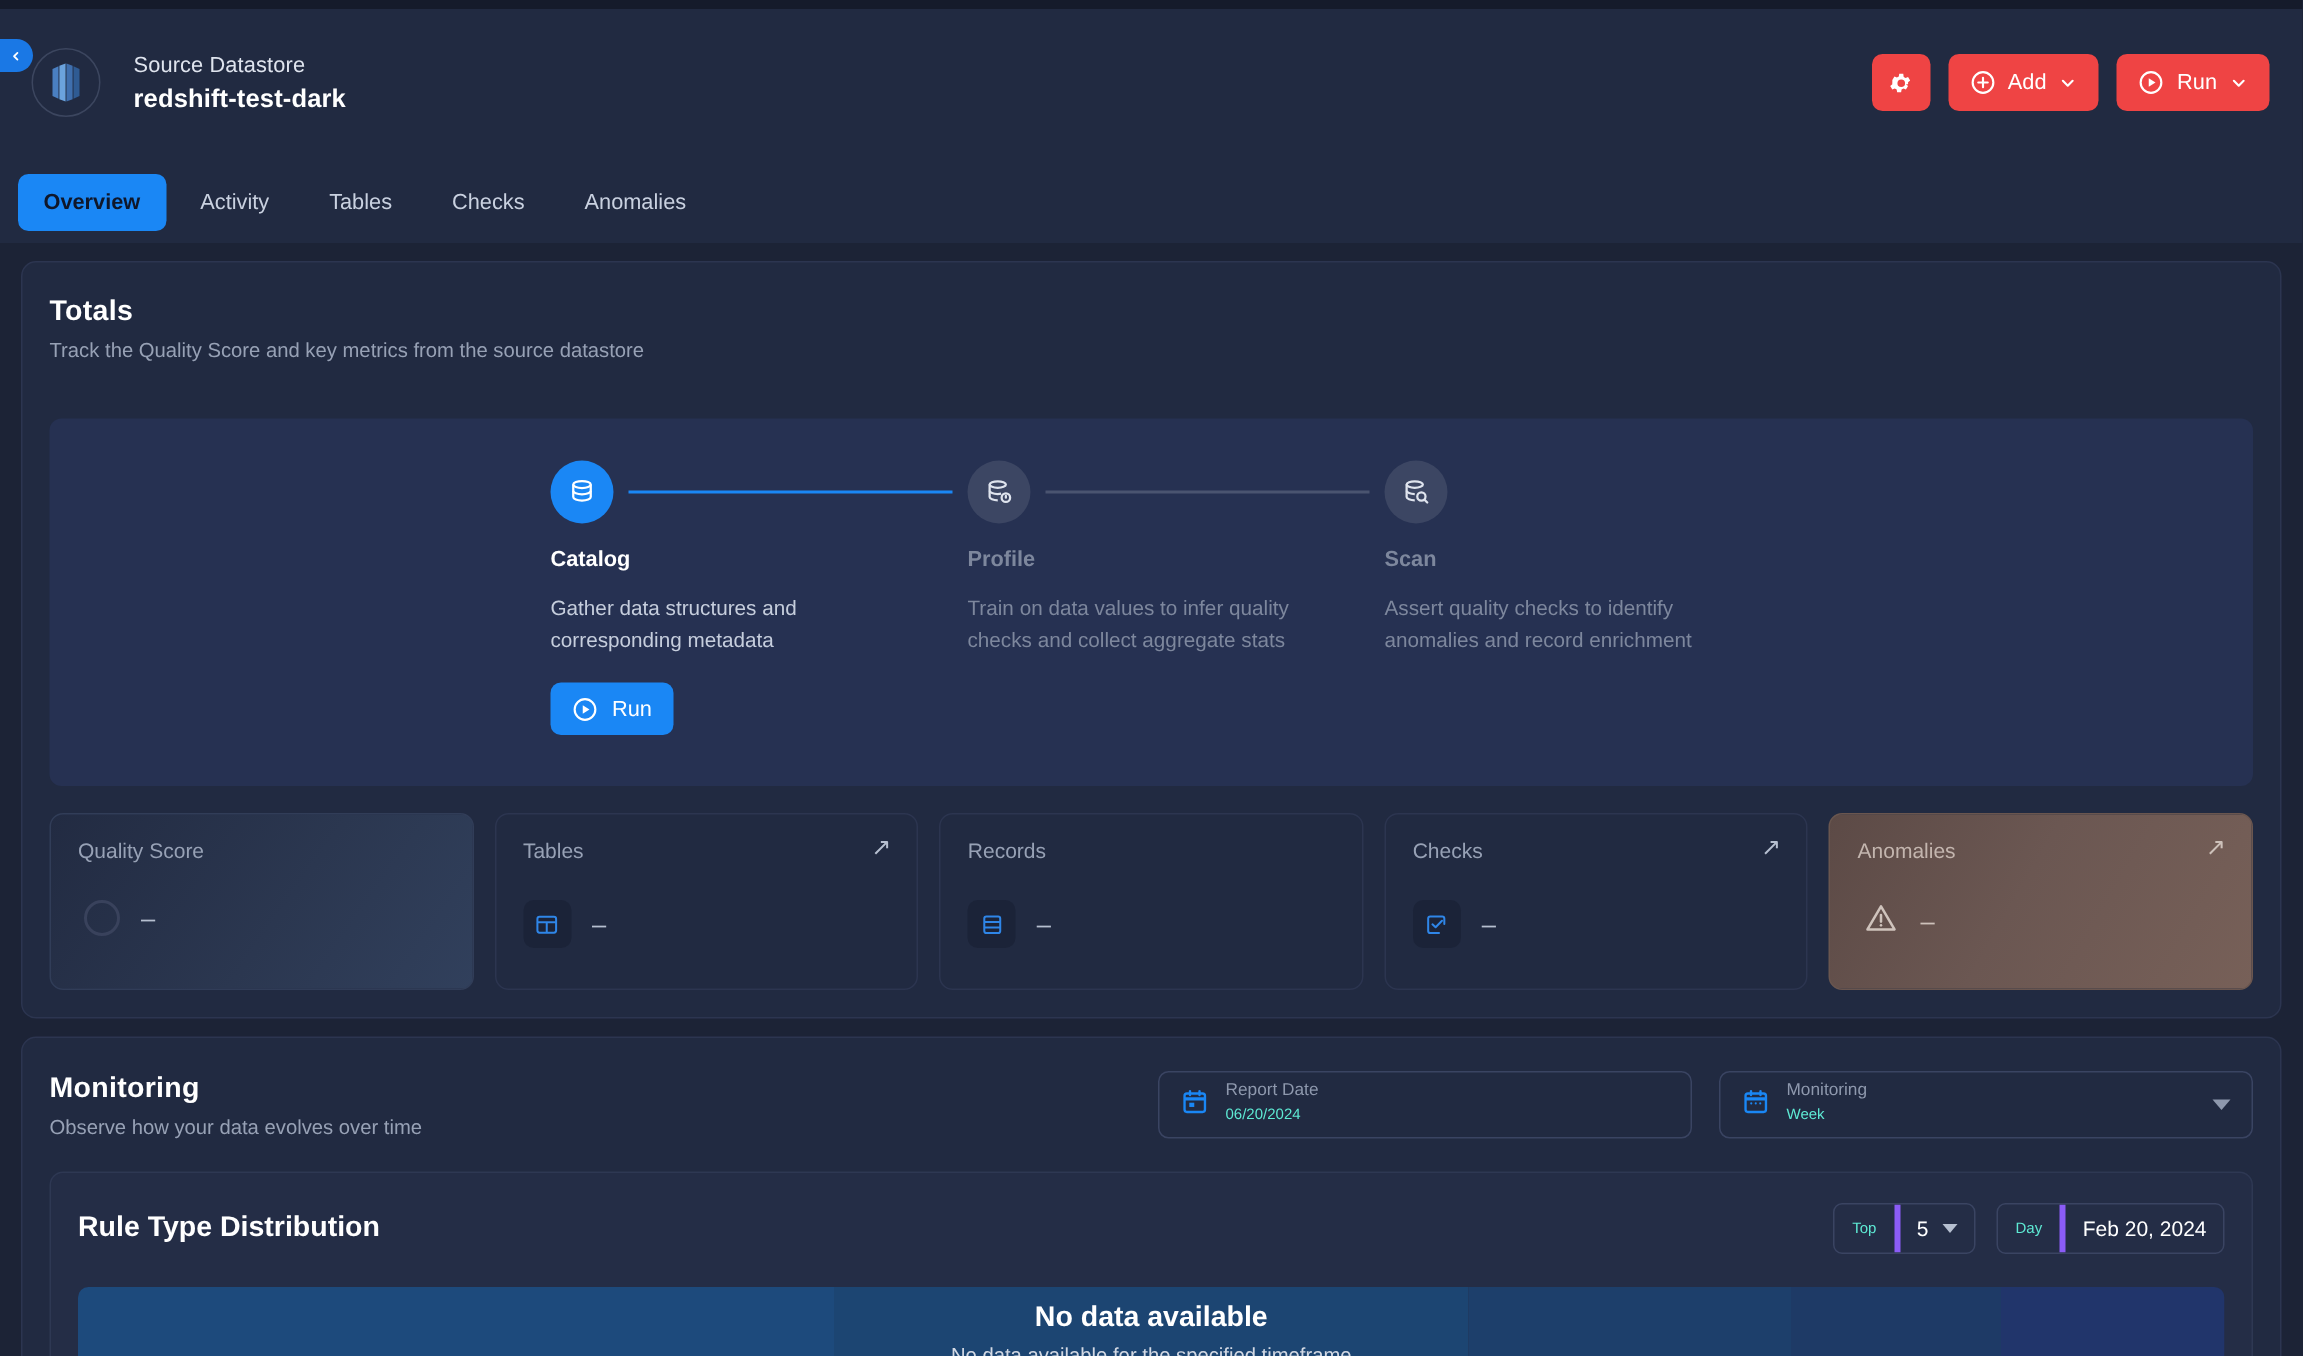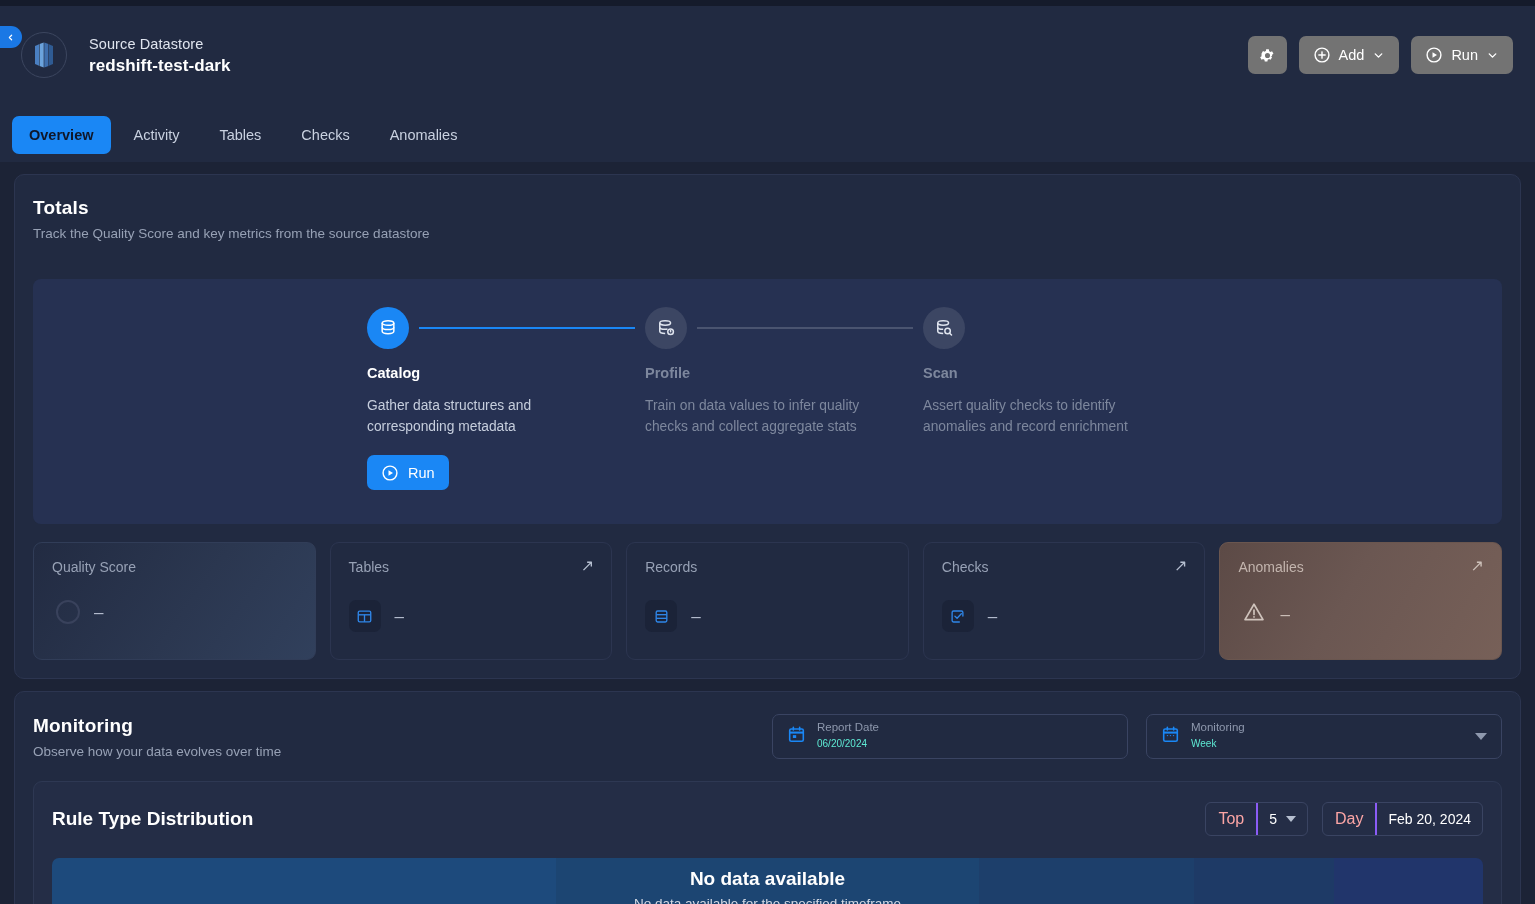--- a/index.html
+++ b/index.html
@@ -50,21 +50,21 @@
   .ds-name {
     font-size: 17px; font-weight: bold; color: #ffffff;
     letter-spacing: .1px; line-height: 23px;
   }
 
   .header-actions {
     margin-left: auto; display: flex; align-items: center; gap: 12px;
     padding-right: 6px;
   }
   .btn {
-    background: #737373;
+    background: #ef4444;
     color: #fff;
     border: none;
     border-radius: 7px;
     height: 38px;
     display: flex; align-items: center; gap: 8px;
     padding: 0 14px;
     font-size: 14.5px;
     font-family: "Liberation Sans", sans-serif;
     cursor: pointer;
   }
@@ -228,22 +228,22 @@
   .chart-ctrls { margin-left: auto; display: flex; gap: 14px; }
   .segbox {
     height: 34px;
     border: 1px solid #3a4462;
     border-radius: 6px;
     display: flex; align-items: center;
     overflow: hidden;
     cursor: pointer;
   }
   .seg-lbl {
-    font-size: 16px; color: #fca5a5; padding: 0 12px;
-    border-right: 2px solid #8b5cf6; height: 100%;
+    font-size: 10px; color: #5eead4; padding: 0 12px;
+    border-right: 4px solid #8b5cf6; height: 100%;
     display: flex; align-items: center;
   }
   .seg-val {
     font-size: 14px; color: #ffffff; padding: 0 11px;
     display: flex; align-items: center; gap: 9px; height: 100%;
   }
   .mini-caret {
     width: 0; height: 0;
     border-left: 5px solid transparent;
     border-right: 5px solid transparent;

